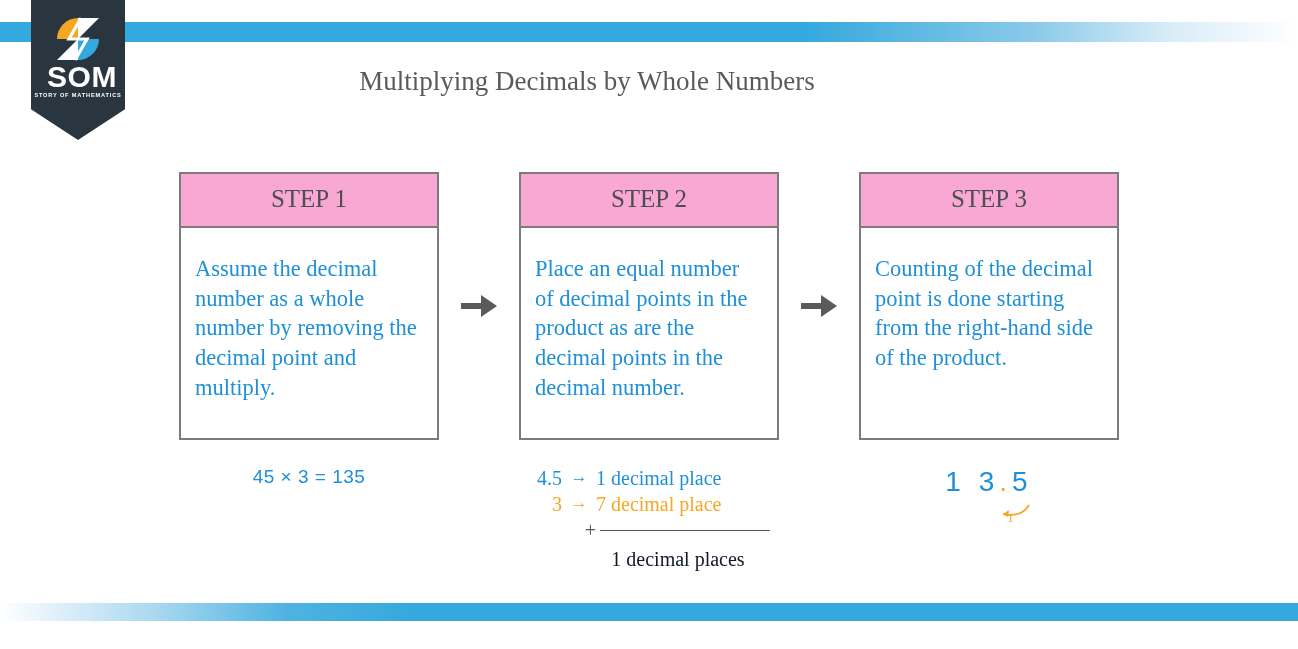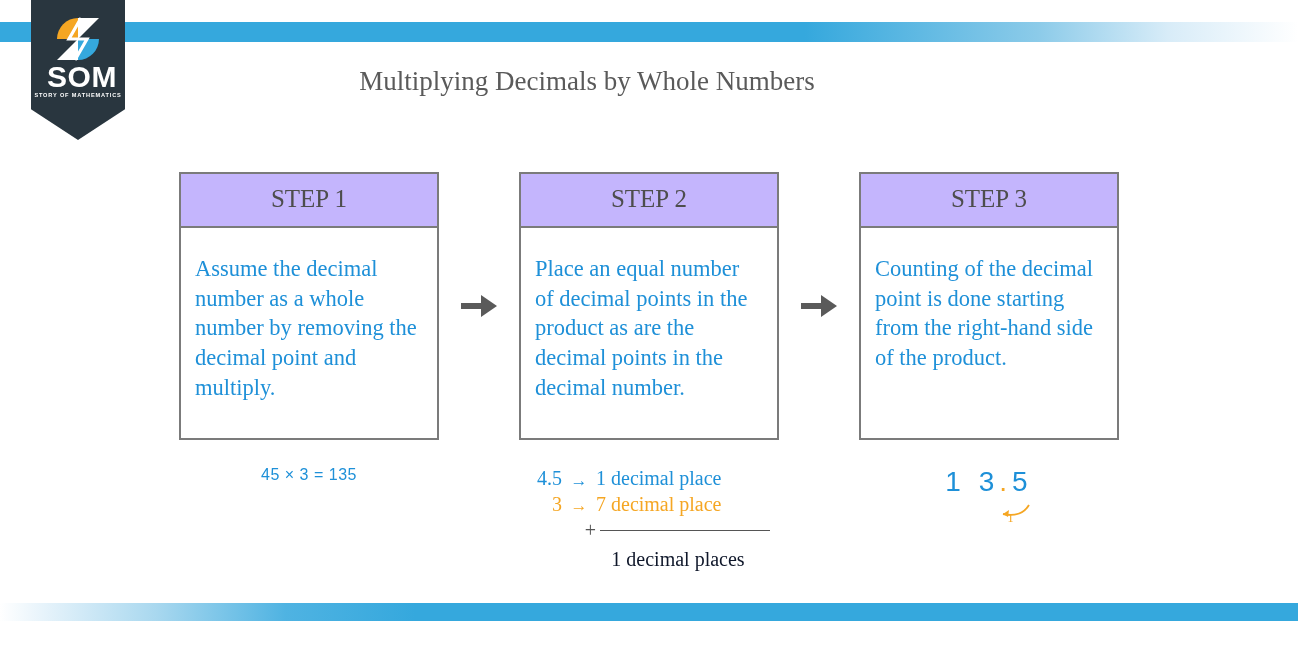--- a/index.html
+++ b/index.html
@@ -120,21 +120,21 @@
   .card {
     width: 260px;
     height: 268px;
     border: 2px solid #7b7b7b;
     box-sizing: border-box;
     background: #ffffff;
     display: flex;
     flex-direction: column;
   }
   .card-header {
-    background: #c4b5fd;
+    background: #f9a8d4;
     border-bottom: 2px solid #7b7b7b;
     text-align: center;
     font-size: 25px;
     color: #4d4d4d;
     padding: 11px 0 13px 0;
     font-family: "Liberation Serif", serif;
   }
   .card-body {
     padding: 26px 14px 0 14px;
     font-size: 22.5px;
@@ -156,35 +156,35 @@
   }
 
   
   .formula {
     margin-top: 26px;
     width: 262px;
     text-align: center;
   }
   .f1 {
     font-family: "Liberation Sans", sans-serif;
-    font-size: 16px;
+    font-size: 19px;
     color: #1E90D8;
     letter-spacing: 0.5px;
   }
 
   .f2 {
     display: inline-block;
     text-align: left;
     font-family: "Liberation Serif", serif;
     font-size: 20px;
     line-height: 1.28;
   }
   .f2 .row {
     display: flex;
-    align-items: flex-end;
+    align-items: flex-start;
     white-space: nowrap;
   }
   .f2 .num {
     display: inline-block;
     width: 34px;
     text-align: right;
   }
   .f2 .arw {
     display: inline-block;
     width: 34px;

